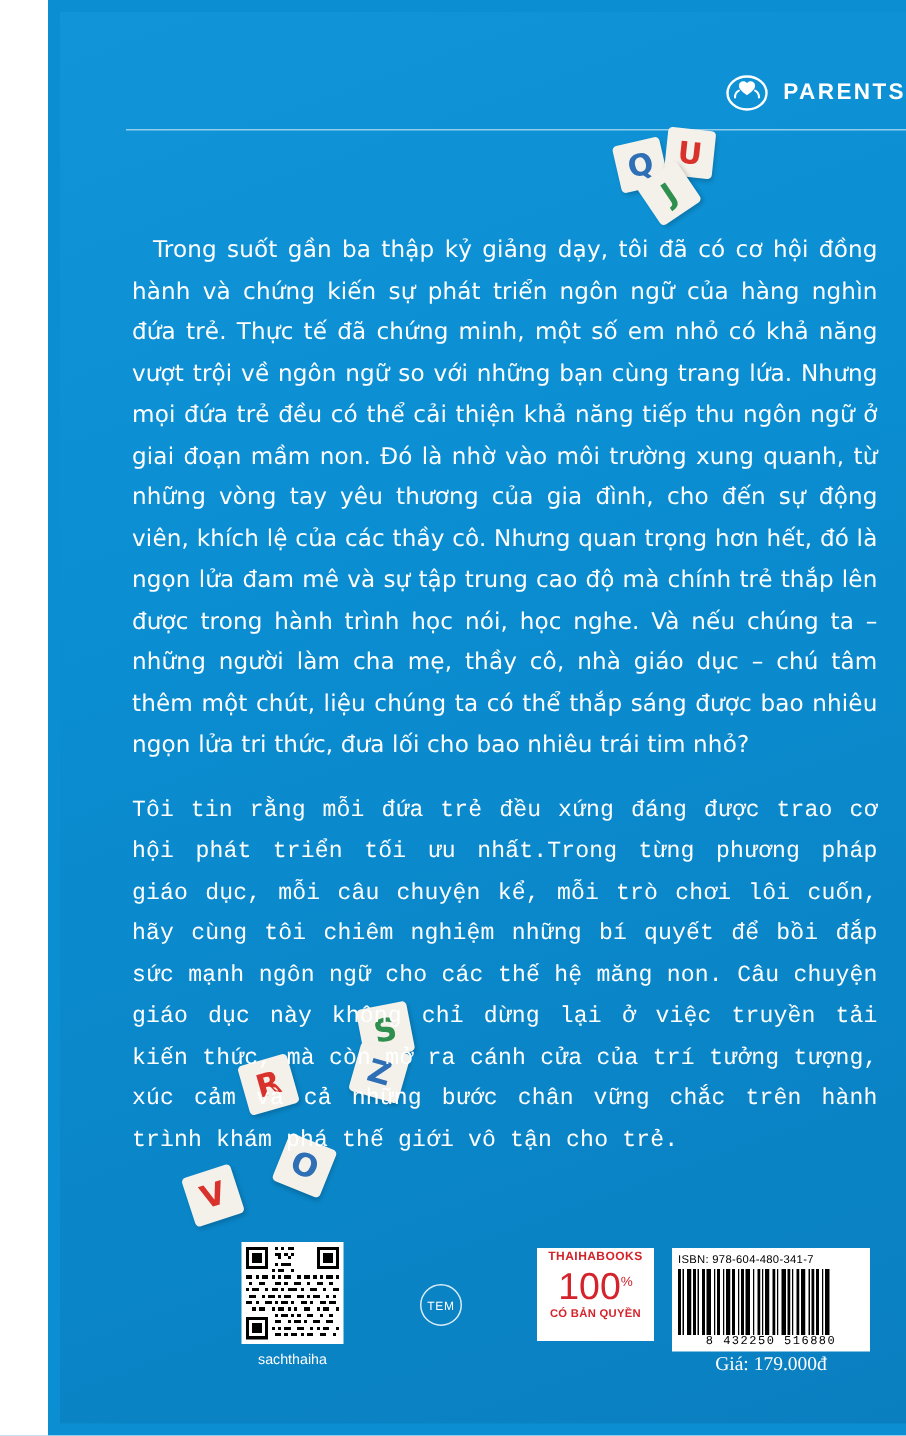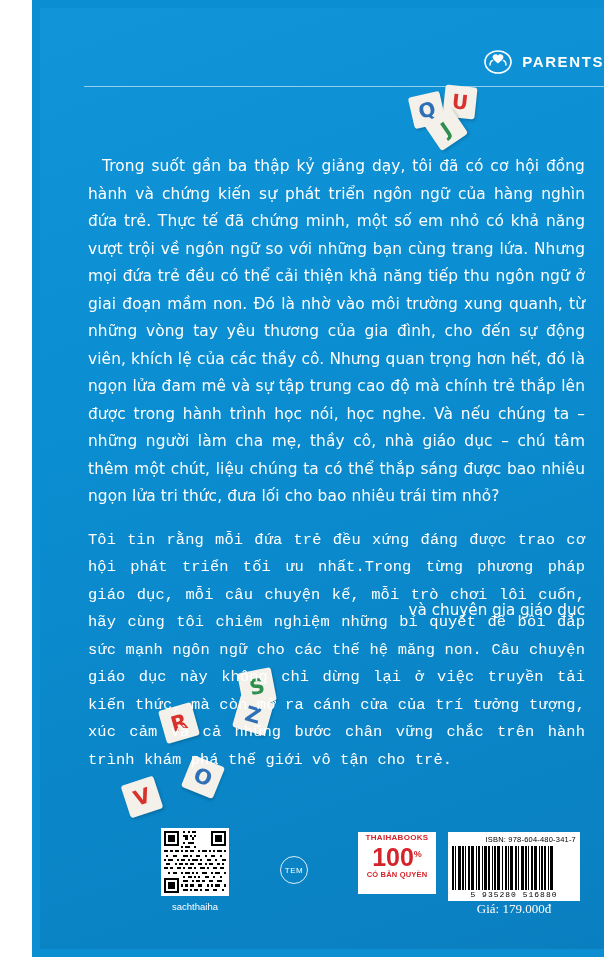--- a/index.html
+++ b/index.html
@@ -158,21 +158,21 @@
   }
   .copyright-badge .cb-top {
     font-size: 8px;
     letter-spacing: 0.3px;
     padding-top: 1px;
     font-weight: bold;
     color: #d4232a;
   }
   .copyright-badge .cb-num {
     font-size: 25px;
-    font-weight: bold;
+    font-weight: normal;
     line-height: 25px;
     color: #d4232a;
     position: relative;
   }
   .copyright-badge .cb-num sup {
     font-size: 9px;
     vertical-align: super;
   }
   .copyright-badge .cb-bot {
     font-size: 7.5px;
@@ -187,21 +187,21 @@
     left: 408px;
     top: 824px;
     width: 132px;
     background: #ffffff;
     padding: 3px 4px 2px 4px;
     box-sizing: border-box;
   }
   .isbn-text {
     font-size: 7.5px;
     color: #000;
-    text-align: right;
+    text-align: left;
     font-family: "Liberation Sans", sans-serif;
     letter-spacing: 0.2px;
   }
   .bars {
     height: 44px;
     display: flex;
     align-items: flex-end;
     gap: 0;
     margin-top: 2px;
   }
@@ -256,21 +256,20 @@
     <div class="tile" style="left:122px; top:698px; width:34px; height:34px; font-size:21px; color:#d9322c; transform:rotate(-16deg);">R</div>
     <div class="tile" style="left:146px; top:752px; width:34px; height:34px; font-size:21px; color:#2f6fb5; transform:rotate(22deg);">O</div>
     <div class="tile" style="left:85px; top:772px; width:34px; height:34px; font-size:21px; color:#d9322c; transform:rotate(-18deg);">V</div>
 
     <div class="body-text">
       <p class="indent">Trong suốt gần ba thập kỷ giảng dạy, tôi đã có cơ hội đồng hành và chứng kiến sự phát triển ngôn ngữ của hàng nghìn đứa trẻ. Thực tế đã chứng minh, một số em nhỏ có khả năng vượt trội về ngôn ngữ so với những bạn cùng trang lứa. Nhưng mọi đứa trẻ đều có thể cải thiện khả năng tiếp thu ngôn ngữ ở giai đoạn mầm non. Đó là nhờ vào môi trường xung quanh, từ những vòng tay yêu thương của gia đình, cho đến sự động viên, khích lệ của các thầy cô. Nhưng quan trọng hơn hết, đó là ngọn lửa đam mê và sự tập trung cao độ mà chính trẻ thắp lên được trong hành trình học nói, học nghe. Và nếu chúng ta – những người làm cha mẹ, thầy cô, nhà giáo dục – chú tâm thêm một chút, liệu chúng ta có thể thắp sáng được bao nhiêu ngọn lửa tri thức, đưa lối cho bao nhiêu trái tim nhỏ?</p>
       <p>Tôi tin rằng mỗi đứa trẻ đều xứng đáng được trao cơ hội phát triển tối ưu nhất.Trong từng phương pháp giáo dục, mỗi câu chuyện kể, mỗi trò chơi lôi cuốn, hãy cùng tôi chiêm nghiệm những bí quyết để bồi đắp sức mạnh ngôn ngữ cho các thế hệ măng non. Câu chuyện giáo dục này không chỉ dừng lại ở việc truyền tải kiến thức, mà còn mở ra cánh cửa của trí tưởng tượng, xúc cảm và cả những bước chân vững chắc trên hành trình khám phá thế giới vô tận cho trẻ.</p>
     </div>
 
     <div class="signature">
-      <div>và chuyên gia giáo dục</div>
     </div>
 
     <div class="qr-block">
       <div class="qr">
         <svg width="62" height="62" viewBox="0 0 29 29" shape-rendering="crispEdges">
           <rect width="29" height="29" fill="#ffffff"></rect>
           <g fill="#000000">
             <rect x="0" y="0" width="7" height="7"></rect>
               <rect x="1" y="1" width="5" height="5" fill="#fff"></rect>
               <rect x="2" y="2" width="3" height="3"></rect>
@@ -455,19 +454,19 @@
         <i style="width:1px"></i>
           <i style="width:1px;background:#fff"></i>
           <i style="width:2px"></i>
           <i style="width:1px;background:#fff"></i>
         <i style="width:2px"></i>
           <i style="width:2px;background:#fff"></i>
           <i style="width:1px"></i>
           <i style="width:1px;background:#fff"></i>
         <i style="width:3px"></i>
       </div>
-      <div class="barcode-num">5 935280 516880</div>
+      <div class="barcode-num">8 432250 516880</div>
     </div>
 
     <div class="price">Giá: 179.000đ</div>
 
   </div>
 </div>
 
 </body></html>

